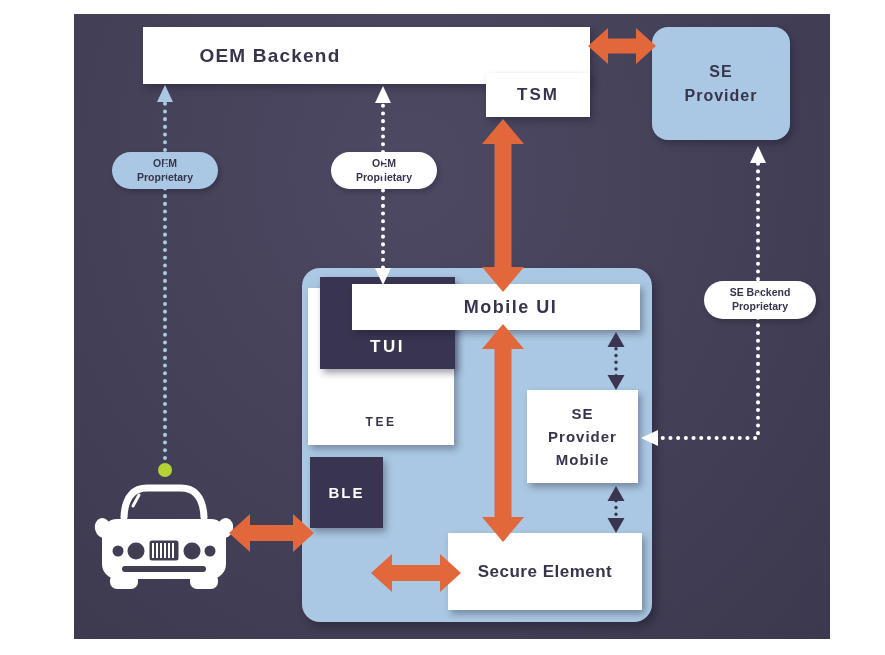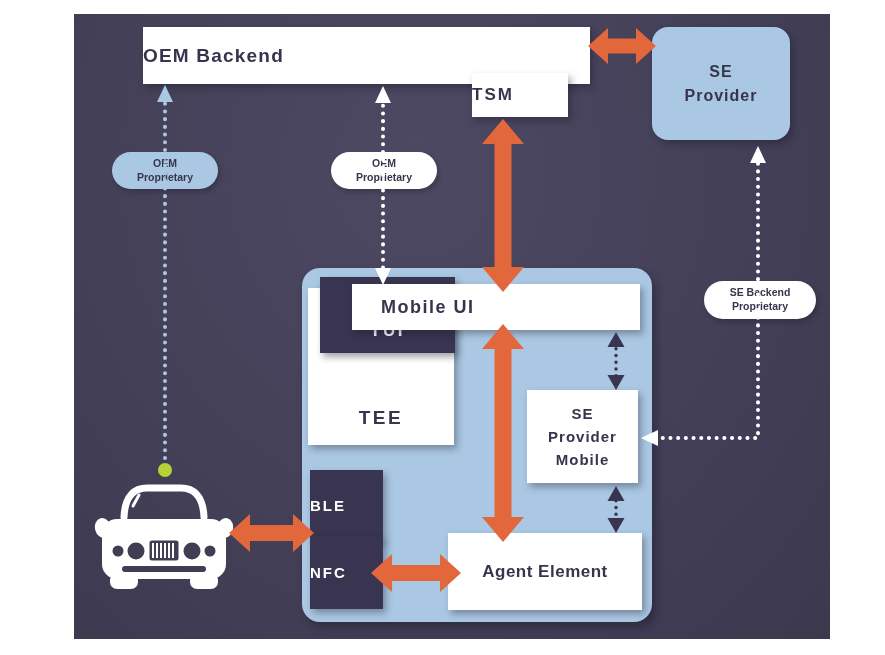--- a/index.html
+++ b/index.html
@@ -1,45 +1,45 @@
 <!DOCTYPE html>
 <html><head>
 <meta charset="utf-8">
 <style>
   html,body{margin:0;padding:0;background:#ffffff;}
   #canvas{position:relative;width:885px;height:655px;background:#ffffff;overflow:hidden;
           font-family:"Liberation Sans",sans-serif;}
   #panel{position:absolute;left:74px;top:14px;width:756px;height:625px;
          background:radial-gradient(ellipse at 45% 25%, #4d4963 0%, #454159 48%, #3c384e 100%);}
-  .box{position:absolute;display:flex;align-items:center;justify-content:flex-start;
+  .box{position:absolute;display:flex;align-items:center;justify-content:center;
        background:#ffffff;color:#38344c;font-weight:bold;
        box-shadow:3px 4px 7px rgba(22,19,38,0.35);}
   .dark{background:#393550;color:#ffffff;}
   .blue{background:#aac7e3;color:#38344c;}
   .lines{display:flex;flex-direction:column;align-items:center;justify-content:center;text-align:center;}
   .pill{position:absolute;display:flex;flex-direction:column;align-items:center;justify-content:center;
         text-align:center;border-radius:19px;font-size:10.5px;font-weight:bold;line-height:1.3;
         color:#38344c;background:#ffffff;box-shadow:2px 3px 5px rgba(22,19,38,0.3);}
   .pill.blue{background:#aac7e3;}
   #oem-backend{left:143px;top:27px;width:447px;height:57px;font-size:19px;letter-spacing:1.2px;
                padding-right:193px;box-sizing:border-box;}
-  #tsm{left:472px;top:73px;width:96px;height:44px;font-size:17px;letter-spacing:2px;}
+  #tsm{left:486px;top:73px;width:104px;height:44px;font-size:17px;letter-spacing:2px;}
   #se-provider{left:652px;top:27px;width:138px;height:113px;border-radius:16px;
                font-size:16px;line-height:1.5;letter-spacing:1px;}
   #mobile-container{position:absolute;left:302px;top:268px;width:350px;height:354px;
                background:#aac8e3;border-radius:18px;box-shadow:4px 5px 9px rgba(22,19,38,0.4);}
   #tee{left:308px;top:288px;width:146px;height:157px;}
-  #tee .lbl{position:absolute;bottom:16px;width:100%;text-align:center;font-size:19px;letter-spacing:2.5px;margin-top:13px;}
-  #tui{left:320px;top:277px;width:135px;height:76px;box-shadow:3px 4px 7px rgba(22,19,38,0.4);}
+  #tee .lbl{position:absolute;bottom:16px;width:100%;text-align:center;font-size:12px;letter-spacing:2.5px;margin-top:13px;}
+  #tui{left:320px;top:277px;width:135px;height:92px;box-shadow:3px 4px 7px rgba(22,19,38,0.4);}
   #tui .lbl{position:absolute;bottom:12px;width:100%;text-align:center;font-size:17px;letter-spacing:2.5px;}
   #mobile-ui{left:352px;top:284px;width:288px;height:46px;font-size:18px;letter-spacing:1.5px;
              padding-left:29px;box-sizing:border-box;}
   #se-provider-agent{left:527px;top:390px;width:111px;height:93px;font-size:15px;line-height:1.55;letter-spacing:1px;}
   #secure-element{left:448px;top:533px;width:194px;height:77px;font-size:17px;line-height:1.5;letter-spacing:0.5px;}
-  #ble{left:310px;top:457px;width:73px;height:71px;font-size:15px;letter-spacing:2px;margin-top:13px;}
+  #ble{left:310px;top:457px;width:73px;height:71px;font-size:15px;letter-spacing:2px;}
   #nfc{left:310px;top:536px;width:73px;height:73px;font-size:15px;letter-spacing:2px;}
   #pill-oem-left{left:112px;top:152px;width:106px;height:37px;}
   #pill-oem-mid{left:331px;top:152px;width:106px;height:37px;}
   #pill-se-right{left:704px;top:281px;width:112px;height:38px;}
   #arrows{position:absolute;left:0;top:0;width:885px;height:655px;pointer-events:none;}
   #car{position:absolute;left:94px;top:481px;width:140px;height:116px;}
 </style>
 </head>
 <body>
 
@@ -72,28 +72,25 @@
     <span>Mobile UI</span>
   </div>
 
   <div class="box lines" id="se-provider-agent">
     <span>SE</span>
     <span>Provider</span>
     <span>Mobile</span>
   </div>
 
   <div class="box lines" id="secure-element">
-    <span>Agent Element</span>
+    <span>Secure Element</span>
   </div>
 
   <div class="box dark" id="ble">
     <span>BLE</span>
-  </div>
-  <div class="box dark" id="nfc">
-    <span>NFC</span>
   </div>
 
   <div class="pill blue" id="pill-oem-left">
     <span>OEM</span>
     <span>Proprietary</span>
   </div>
   <div class="pill" id="pill-oem-mid">
     <span>OEM</span>
     <span>Proprietary</span>
   </div>

